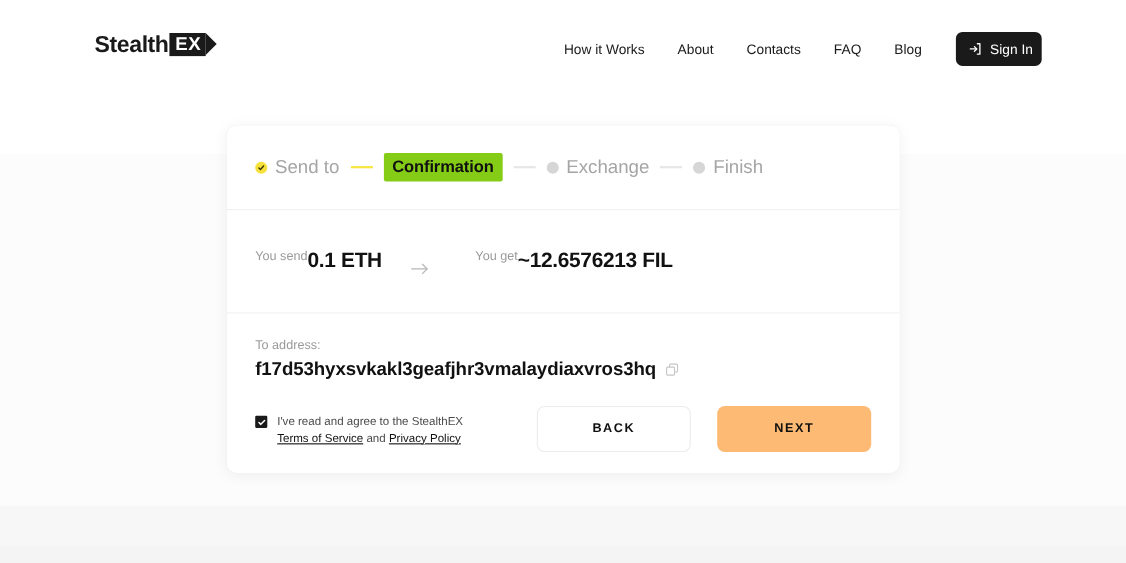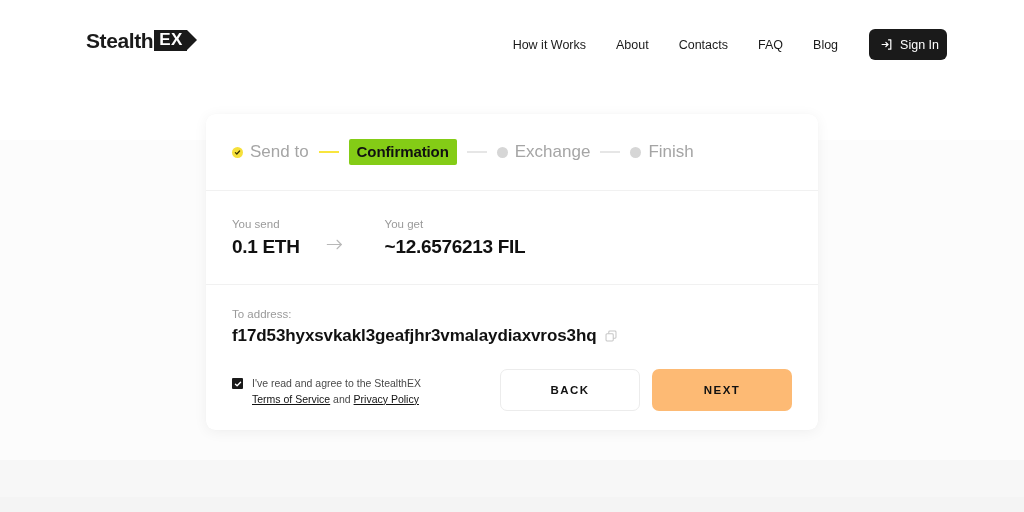--- a/index.html
+++ b/index.html
@@ -93,21 +93,21 @@
   }
   .connector { width:20px; height:2px; background:#e6e6e6; margin:0 10px; flex:none; }
   .connector.lit { background:#f8e53e; }
 
   
   .amounts {
     height:94px; display:flex; align-items:center;
     padding-left:26px;
     border-bottom:1px solid #f1f1f1;
   }
-  .amt-col { display:flex; flex-direction:column; justify-content:center; }
+  .amt-col { display:flex; flex-direction:row; justify-content:center; }
   .amt-label { font-size:11.5px; color:#9a9a9a; margin-bottom:6px; }
   .amt-value { font-size:19px; font-weight:bold; color:#111111; letter-spacing:-0.3px; white-space:nowrap; }
   .amt-arrow { margin:14px 26px 0 26px; color:#b8b8b8; flex:none; }
   .amt-arrow svg { width:17px; height:13px; display:block; }
   .amt-col.get { margin-left:16px; }
 
   
   .address-sec { padding:23px 0 0 26px; }
   .addr-label { font-size:11.5px; color:#9a9a9a; margin-bottom:6px; }
   .addr-row { display:flex; align-items:center; gap:9px; }
@@ -124,21 +124,21 @@
     width:11px; height:11px; background:#1a1a1a; border-radius:1px;
     flex:none; margin-top:2px;
     display:flex; align-items:center; justify-content:center;
     cursor:pointer;
   }
   .checkbox svg { width:8px; height:8px; display:block; }
   .agree-text { font-size:10.5px; color:#4a4a4a; line-height:1.45; }
   .agree-text a { color:#111111; font-weight:normal; text-decoration:underline; }
   .agree-text .plain { color:#4a4a4a; font-weight:normal; text-decoration:none; }
 
-  .btns { display:flex; align-items:center; gap:12px; }
+  .btns { display:flex; align-items:center; gap:24px; }
   .btn {
     height:42px; border-radius:7px; border:none;
     font-family:"Liberation Sans", sans-serif;
     font-size:11.5px; font-weight:bold; letter-spacing:1.4px;
     cursor:pointer; display:flex; align-items:center; justify-content:center;
   }
   .btn-back { width:140px; background:#ffffff; border:1px solid #ececec; color:#111111; }
   .btn-next { width:140px; background:#fdba74; color:#111111; }
 </style>
 </head>

